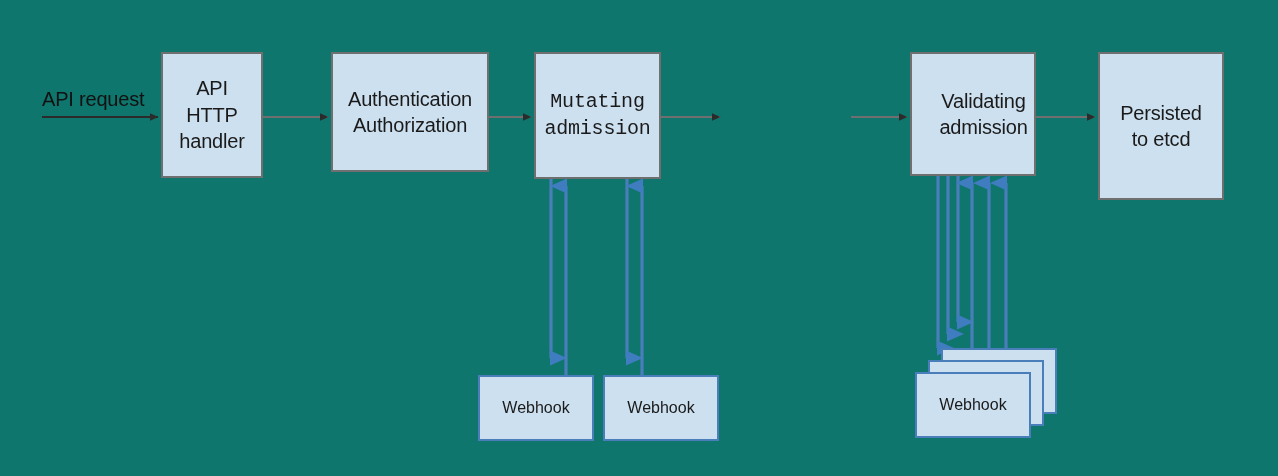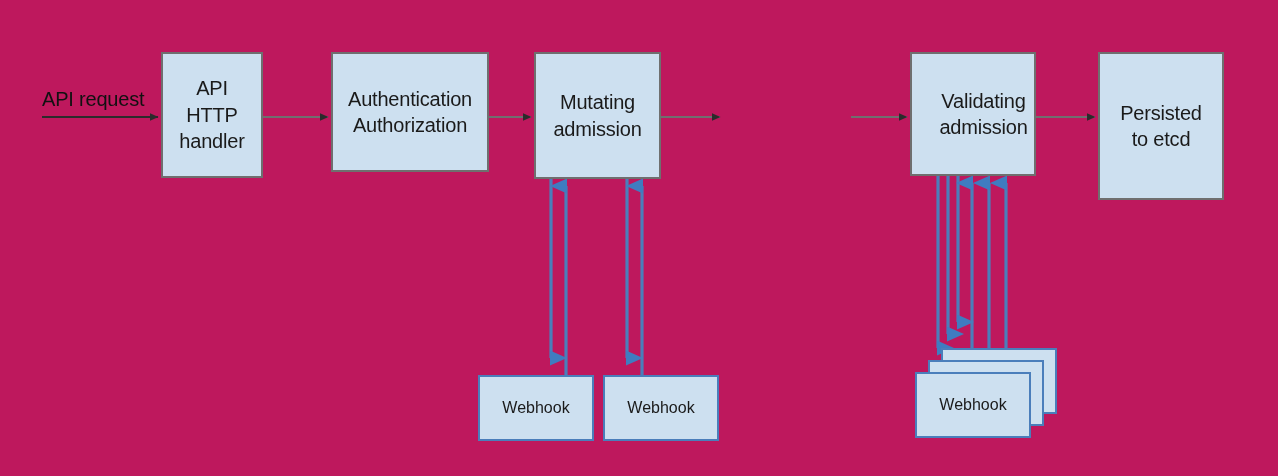--- a/index.html
+++ b/index.html
@@ -8,21 +8,21 @@
     padding: 0;
     background: #ffffff;
   }
   body {
     font-family: "Liberation Sans", sans-serif;
   }
   #diagram-root {
     position: relative;
     width: 1278px;
     height: 476px;
-    background: #be185d;
+    background: #0f766e;
     overflow: hidden;
   }
   svg#diagram-svg {
     position: absolute;
     left: 0;
     top: 0;
     width: 1278px;
     height: 476px;
   }
   .stage-box {
@@ -149,21 +149,21 @@
     <span class="stage-label">Authentication
 Authorization</span>
   </div>
 
   <div class="stage-box" style="left:161px; top:52px; width:102px; height:126px;">
     <span class="stage-label">API
 HTTP
 handler</span>
   </div>
 
-  <div class="stage-box" style="left:534px; top:52px; width:127px; height:127px;">
+  <div class="stage-box" style="left:534px; top:52px; width:127px; height:127px;font-family:Liberation Mono, monospace;">
     <span class="stage-label">Mutating
 admission</span>
   </div>
 
 
   <div class="stage-box" style="left:910px; top:52px; width:126px; height:124px;padding-left:21px;">
     <span class="stage-label">Validating
 admission</span>
   </div>
 

